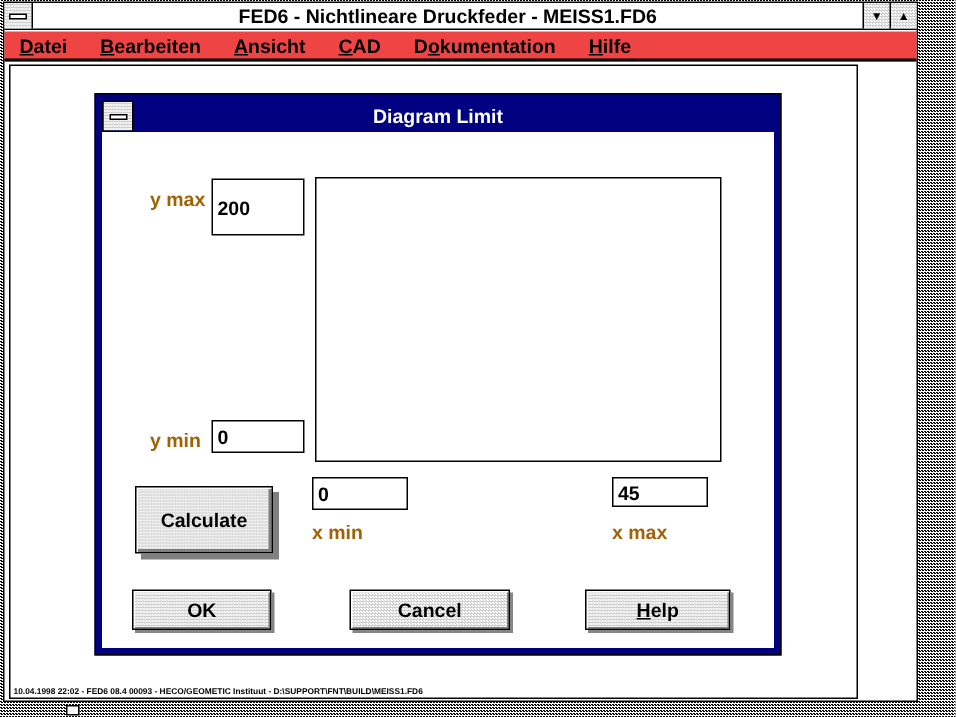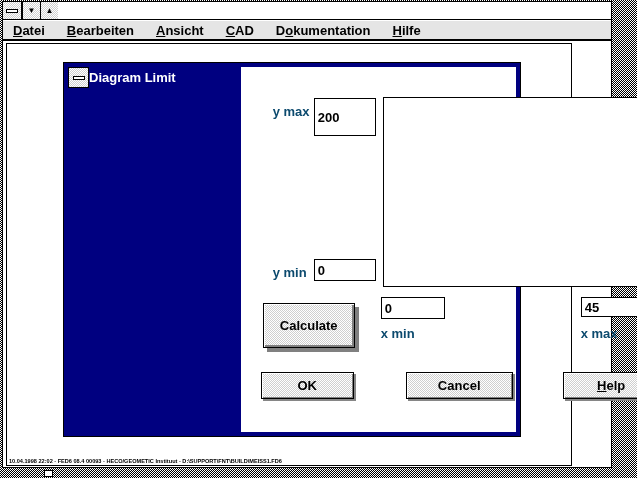--- a/index.html
+++ b/index.html
@@ -31,53 +31,53 @@
     flex: 1; text-align: center; font-weight: bold; font-size: 13px; line-height: 17px;
     color: #000; white-space: nowrap; overflow: hidden;
   }
   .tb-btn {
     width: 18px; border-left: 1px solid #000;
     display: flex; align-items: center; justify-content: center;
     font-size: 8px; color: #000;
   }
   .menubar {
     position: absolute; left: 0; top: 19px; right: 0; height: 20px;
-    background: #e5e5e5; border-bottom: 2px solid #000;
+    background: #ef4444; border-bottom: 2px solid #000;
     display: flex; align-items: center; font-weight: bold; font-size: 13px;
   }
   .menu-item { padding: 0 11px; white-space: nowrap; cursor: default; }
   .menu-item:first-child { padding-left: 8px; margin-left: 2px; }
   .mn { text-decoration: underline; }
   .docframe {
     position: absolute; left: 3px; top: 41px; width: 566px; height: 423px;
     border: 1px solid #000; background: #fff;
   }
   .status {
     position: absolute; left: 2px; bottom: 1px; white-space: nowrap;
     font-size: 9px; font-weight: bold; letter-spacing: 0px; color: #000;
     transform: scale(0.62); transform-origin: 0 100%;
   }
   .dialog {
     position: absolute; left: 60px; top: 60px; width: 458px; height: 375px;
     border: 1px solid #000; background: #000080; padding: 4px;
-    display: flex; flex-direction: row; gap: 44px;
+    display: flex; flex-direction: column;
   }
   .dlg-titlebar {
     height: 21px; background: #000080; display: flex; align-items: stretch;
   }
   .dlg-sysbox {
     width: 21px; border: 1px solid #000;
     display: flex; align-items: center; justify-content: center;
   }
   .dlg-title {
     flex: 1; color: #fff; font-weight: bold; font-size: 13px; line-height: 21px;
     text-align: center; padding-right: 21px;
   }
   .dlg-body { flex: 1; background: #fff; position: relative; }
-  .lbl { position: absolute; font-weight: bold; font-size: 13px; color: #0c4a6e; white-space: nowrap; }
+  .lbl { position: absolute; font-weight: bold; font-size: 13px; color: #a16207; white-space: nowrap; }
   .field {
     position: absolute; border: 1px solid #000; background: #fff;
     font-family: "Liberation Sans", sans-serif; font-weight: bold; font-size: 13px;
     padding: 0 3px; outline: none;
   }
   .preview {
     position: absolute; left: 142px; top: 30px; width: 271px; height: 190px;
     border: 1px solid #000; background: #fff;
   }
   .btn {
@@ -98,20 +98,21 @@
 </style>
 </head>
 <body>
 
 <div class="window">
 
   <div class="titlebar">
     <div class="sysbox dither-btn">
       <div class="sysdash"></div>
     </div>
+    <div class="title-text">FED6 - Nichtlineare Druckfeder - MEISS1.FD6</div>
     <div class="tb-btn dither-btn">
       <span>▼</span>
     </div>
     <div class="tb-btn dither-btn">
       <span>▲</span>
     </div>
   </div>
 
   <div class="menubar">
     <div class="menu-item"><span></span><span class="mn">D</span><span>atei</span></div>

